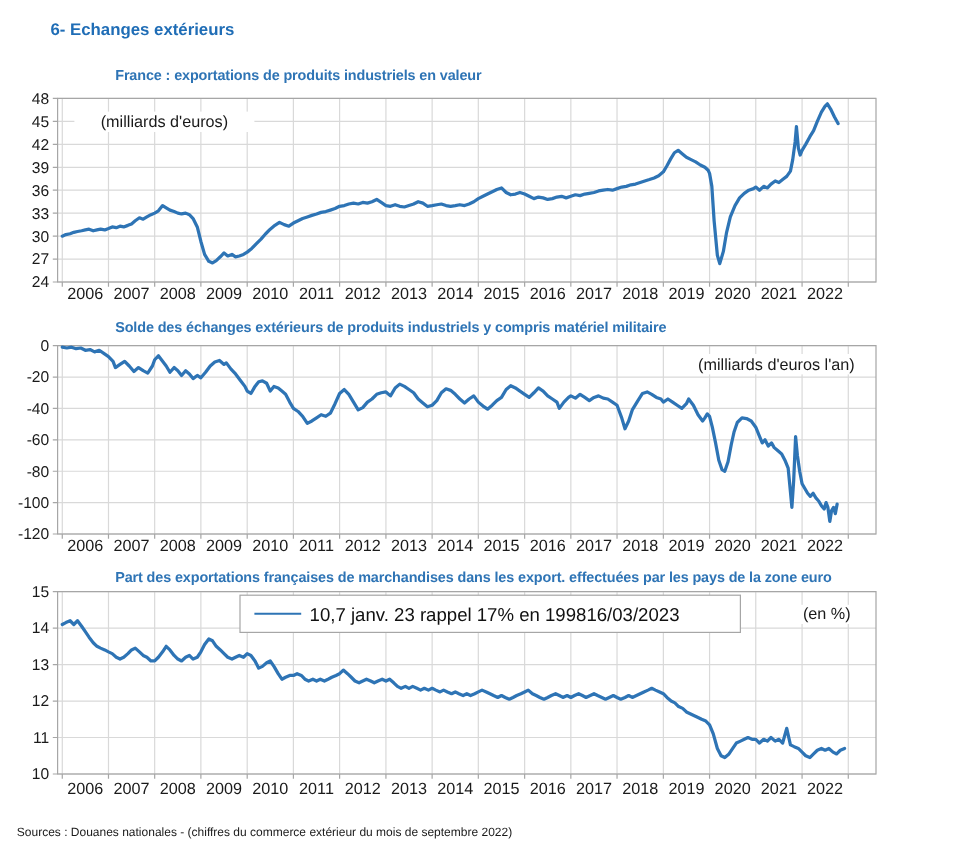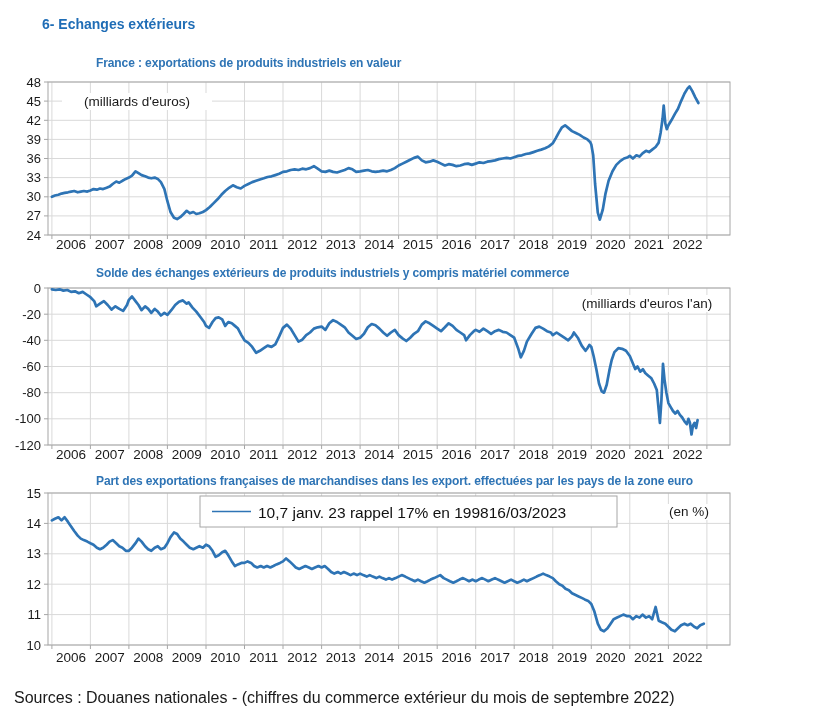--- a/index.html
+++ b/index.html
@@ -5,31 +5,31 @@
   html,body{margin:0;padding:0;background:#fff;}
   body{width:816px;height:715px;position:relative;overflow:hidden;
        font-family:"Liberation Sans",sans-serif;}
   #page-header{position:absolute;left:42px;top:16px;font-size:14px;font-weight:bold;
        color:#1F6DB6;white-space:nowrap;}
   .chart-title{position:absolute;left:48px;font-size:12px;font-weight:bold;
        color:#2E74B5;white-space:nowrap;letter-spacing:-0.1px;margin-left:48px;}
   #title-1{top:56px;}
   #title-2{top:266px;}
   #title-3{top:474px;text-align:right;}
-  #sources{position:absolute;left:14px;top:689px;font-size:16px;color:#1a1a1a;white-space:nowrap;}
+  #sources{position:absolute;left:14px;top:689px;font-size:10px;color:#1a1a1a;white-space:nowrap;}
   #charts-svg{position:absolute;left:0;top:0;}
   svg text{font-family:"Liberation Sans",sans-serif;}
 </style>
 </head>
 <body>
 
 <div id="page-header">6- Echanges extérieurs</div>
 
 <div id="title-1" class="chart-title">France : exportations de produits industriels en valeur</div>
-<div id="title-2" class="chart-title">Solde des échanges extérieurs de produits industriels y compris matériel commerce</div>
+<div id="title-2" class="chart-title">Solde des échanges extérieurs de produits industriels y compris matériel militaire</div>
 <div id="title-3" class="chart-title">Part des exportations françaises de marchandises dans les export. effectuées par les pays de la zone euro</div>
 
 <svg id="charts-svg" width="816" height="715" viewBox="0 0 816 715">
     <g>
       <path d="M48 235.0H730M48 215.9H730M48 196.8H730M48 177.6H730M48 158.5H730M48 139.4H730M48 120.3H730M48 101.1H730M48 82.0H730M51.9 82V235M90.4 82V235M128.9 82V235M167.4 82V235M206.0 82V235M244.5 82V235M283.0 82V235M321.6 82V235M360.1 82V235M398.6 82V235M437.2 82V235M475.7 82V235M514.2 82V235M552.8 82V235M591.3 82V235M629.8 82V235M668.4 82V235M706.9 82V235" stroke="#D9D9D9" stroke-width="1" fill="none"></path>
       <rect x="48" y="82" width="682" height="153" stroke="#A6A6A6" fill="none" stroke-width="1"></rect>
       <path d="M44 235.0H48M44 215.9H48M44 196.8H48M44 177.6H48M44 158.5H48M44 139.4H48M44 120.3H48M44 101.1H48M44 82.0H48M51.9 235V239M90.4 235V239M128.9 235V239M167.4 235V239M206.0 235V239M244.5 235V239M283.0 235V239M321.6 235V239M360.1 235V239M398.6 235V239M437.2 235V239M475.7 235V239M514.2 235V239M552.8 235V239M591.3 235V239M629.8 235V239M668.4 235V239M706.9 235V239" stroke="#A6A6A6" stroke-width="1" fill="none"></path>
       <text x="41" y="239.5" font-size="13" fill="#1a1a1a" text-anchor="end">24</text>
       <text x="41" y="220.375" font-size="13" fill="#1a1a1a" text-anchor="end">27</text>
       <text x="41" y="201.25" font-size="13" fill="#1a1a1a" text-anchor="end">30</text>

